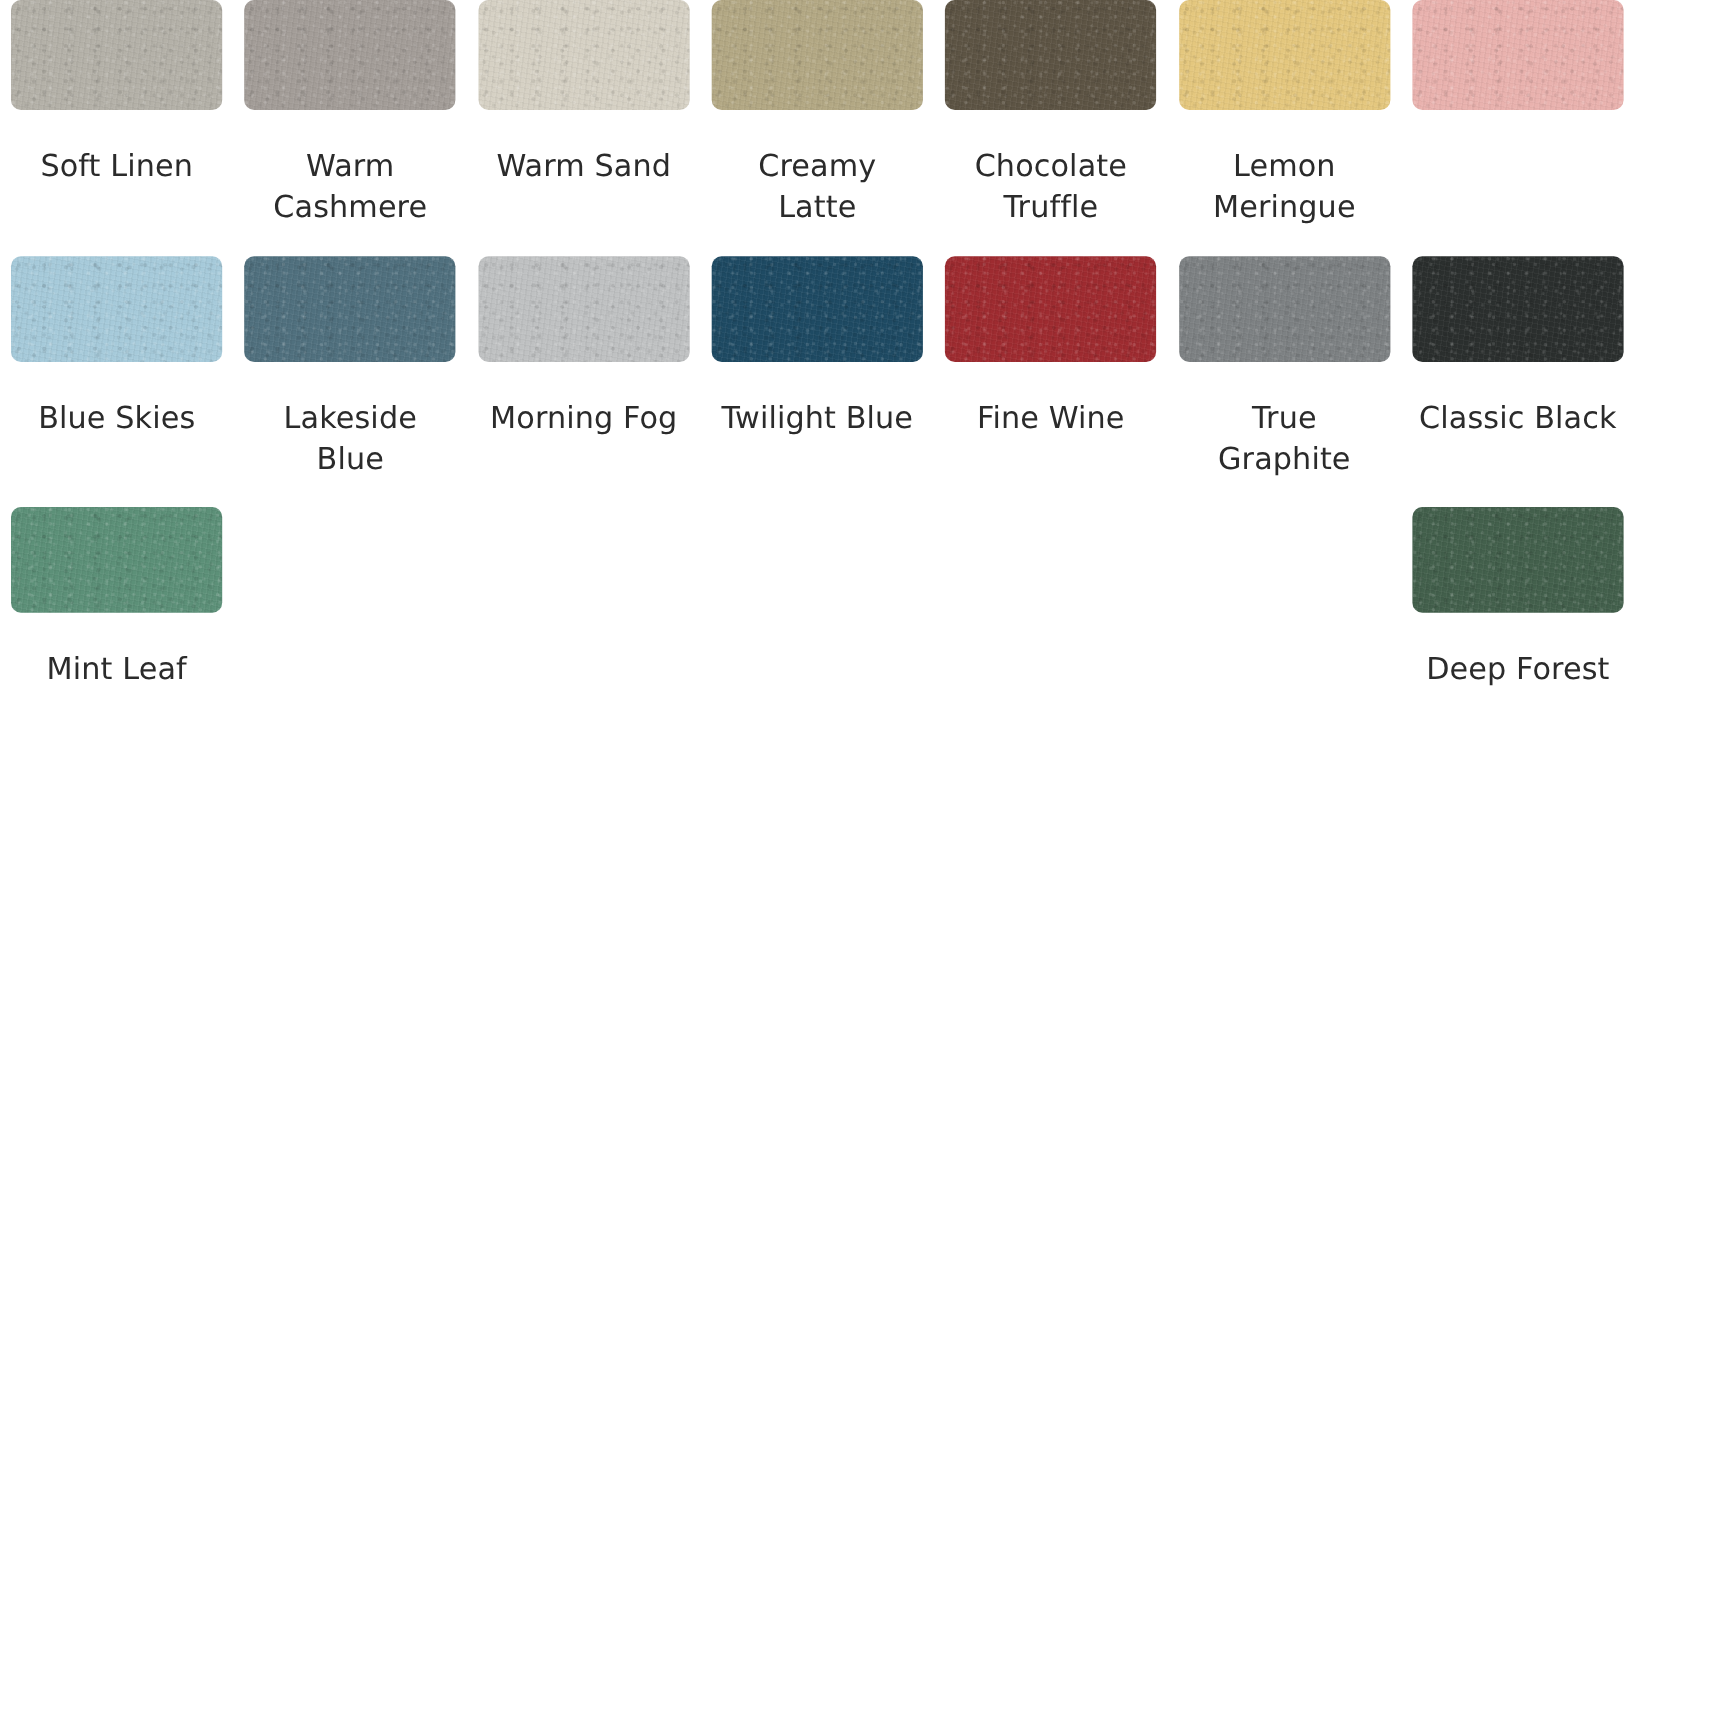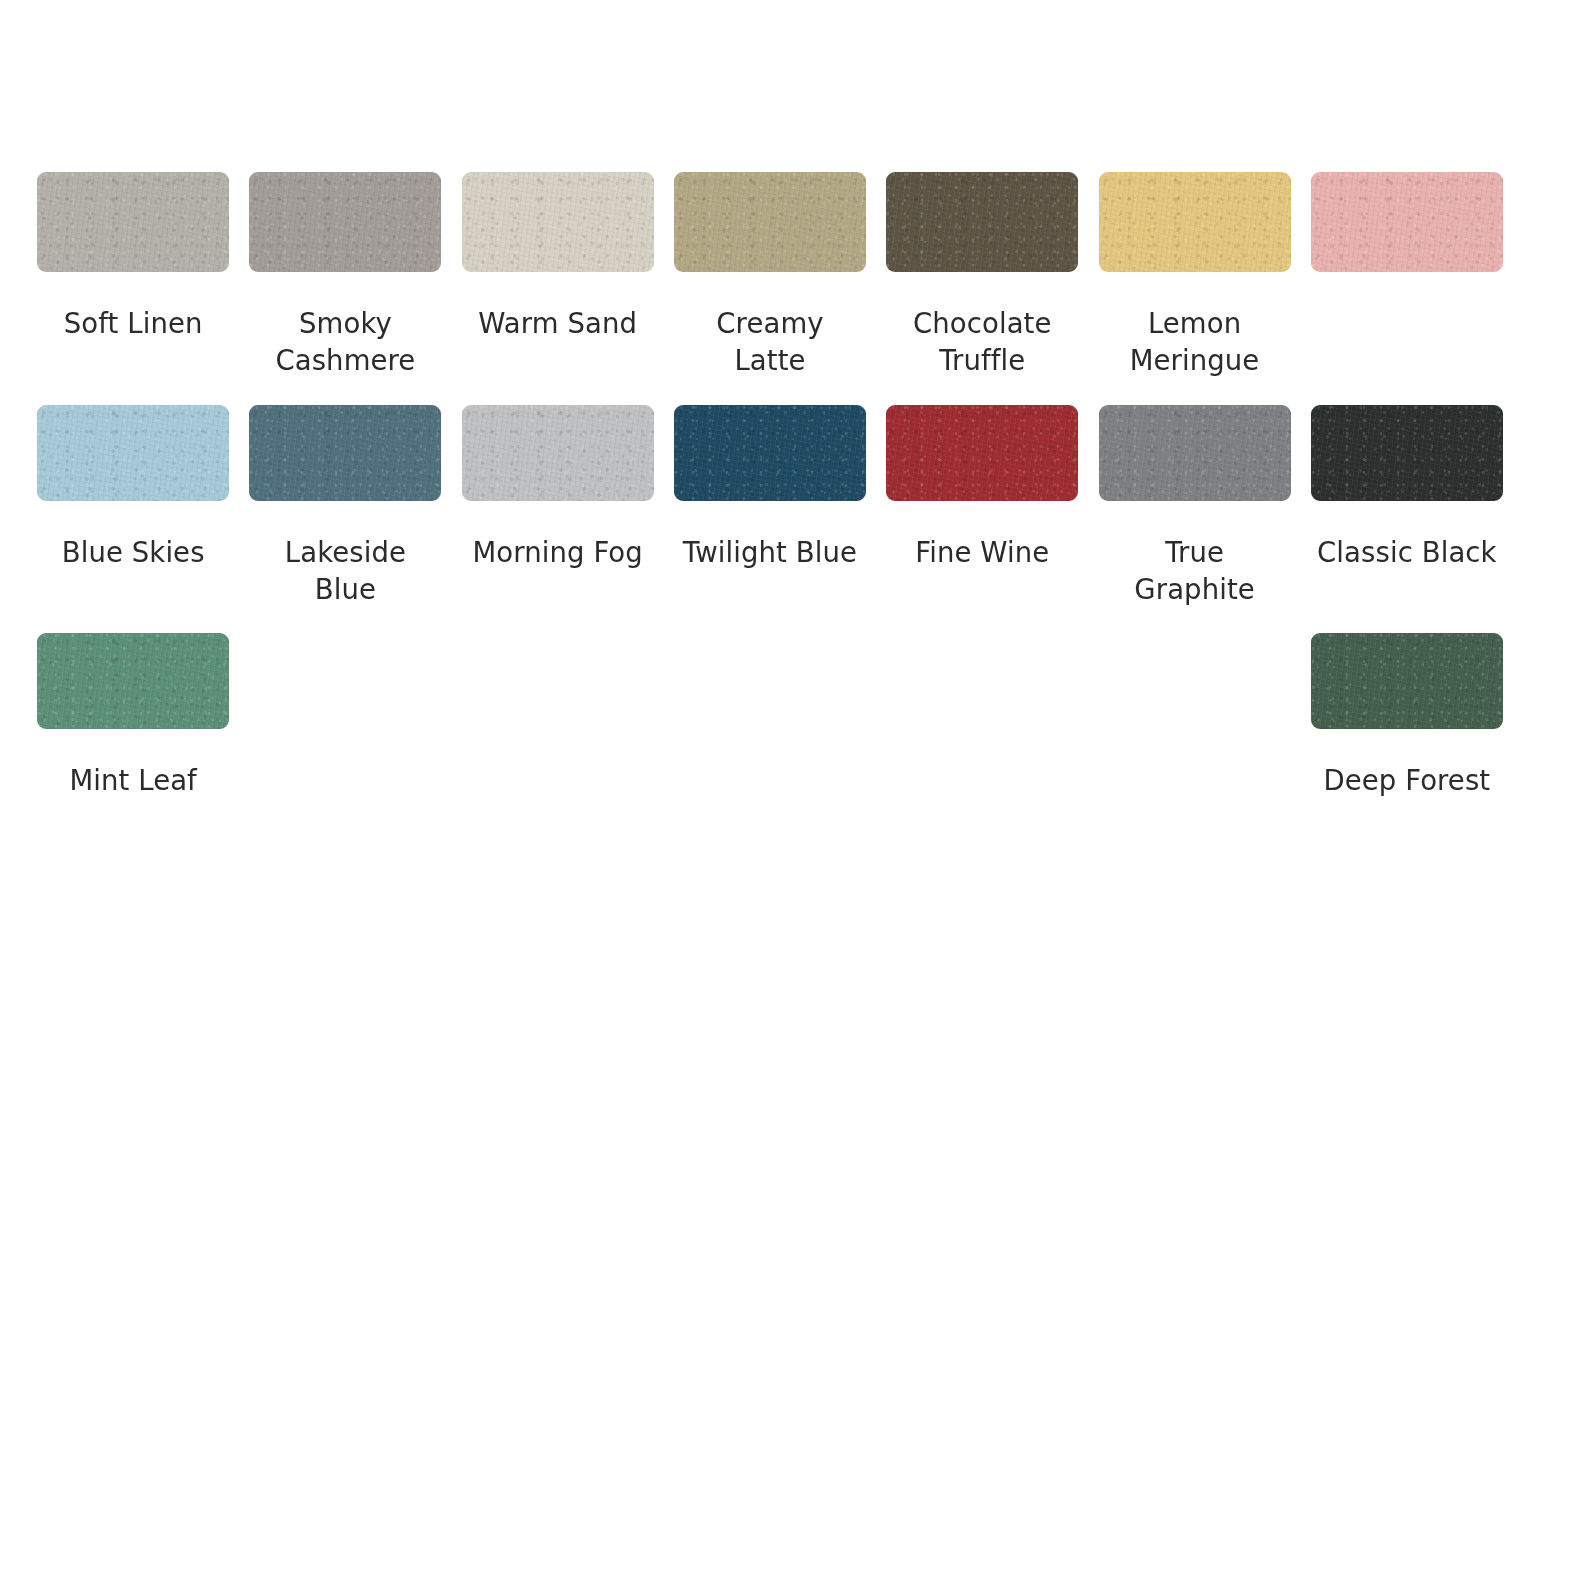--- a/index.html
+++ b/index.html
@@ -10,23 +10,21 @@
   body {
     width: 1576px;
     height: 1576px;
     font-family: "DejaVu Sans", sans-serif;
     overflow: hidden;
   }
 
   .palette {
     position: relative;
     width: 1399px;
-    padding-top: 172px;
     box-sizing: border-box;
-    margin-left: 27px;
   }
 
   .swatch-row {
     display: grid;
     grid-template-columns: repeat(7, 1fr);
     column-gap: 0px;
     width: 1486px;
     margin: 0 auto;
   }
 
@@ -102,21 +100,21 @@
 
 <div class="palette">
 
   <div class="swatch-row row-1">
     <div class="cell">
       <div class="chip" style="background-color: rgb(180, 177, 168);"></div>
       <div class="label">Soft Linen</div>
     </div>
     <div class="cell">
       <div class="chip" style="background-color: rgb(163, 157, 152);"></div>
-      <div class="label">Smoky Cashmere</div>
+      <div class="label">Warm Cashmere</div>
     </div>
     <div class="cell">
       <div class="chip" style="background-color: rgb(214, 209, 196);"></div>
       <div class="label">Warm Sand</div>
     </div>
     <div class="cell">
       <div class="chip" style="background-color: rgb(179, 168, 132);"></div>
       <div class="label">Creamy Latte</div>
     </div>
     <div class="cell">

